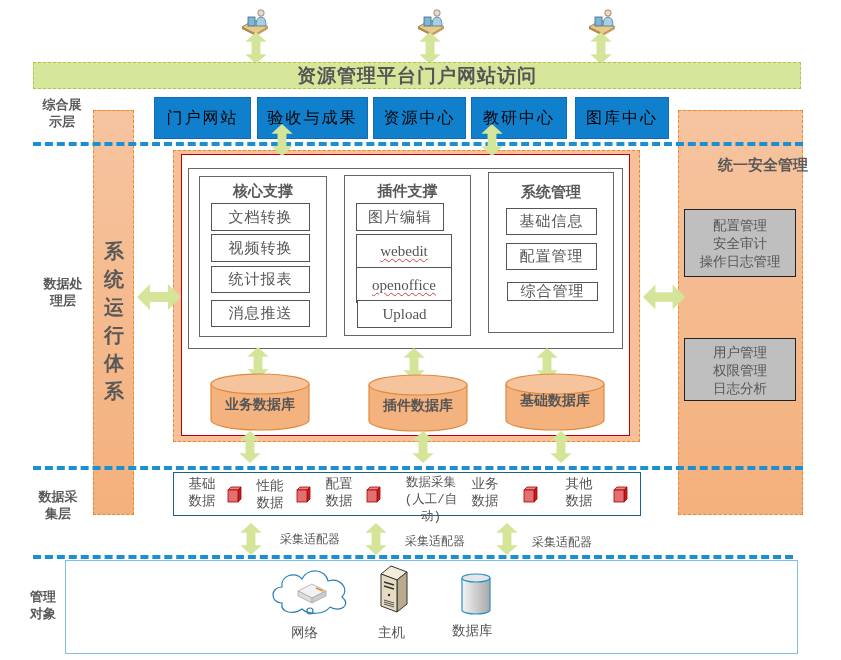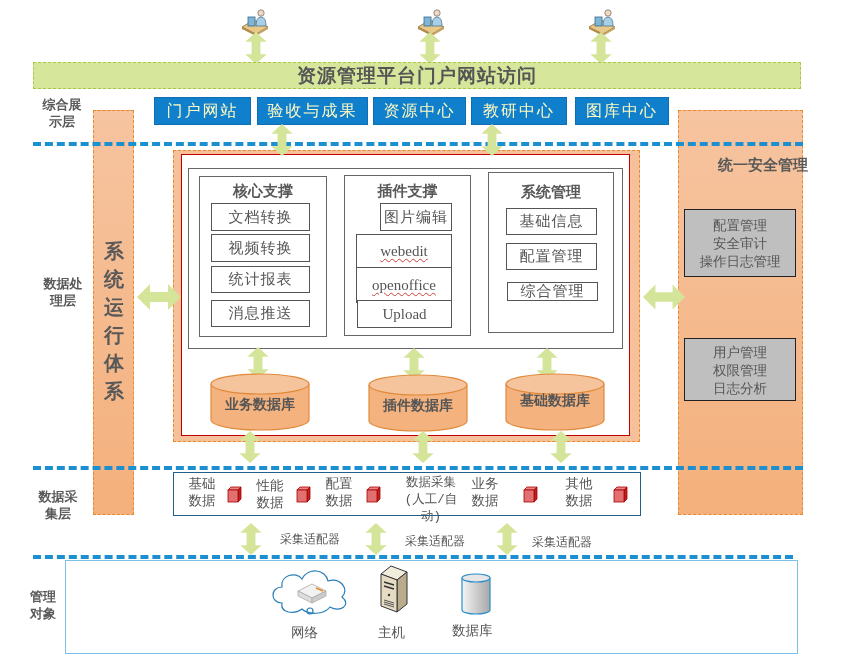--- a/index.html
+++ b/index.html
@@ -6,22 +6,22 @@
   body { width:841px; height:660px; position:relative; overflow:hidden;
          font-family:"DejaVu Sans", sans-serif; color:#555; }
   .abs { position:absolute; }
   .dash-line { position:absolute; height:0; border-top:4px dashed #1c8fd0; }
   .layer-label { position:absolute; font-weight:bold; font-size:13px; color:#595959;
                  text-align:center; line-height:17px; }
   .top-banner { position:absolute; left:33px; top:62px; width:768px; height:27px;
                 background:#d6e69b; border:1px dashed #a9c84a; box-sizing:border-box;
                 display:flex; align-items:center; justify-content:center;
                 font-weight:bold; font-size:19px; color:#555; letter-spacing:1px; }
-  .blue-btn { position:absolute; top:97px; height:28px; background:#1180cc;
-              color:#fef9c3; font-size:16px; display:flex; align-items:center; justify-content:center;
+  .blue-btn { position:absolute; top:97px; height:42px; background:#1180cc;
+              color:#000000; font-size:16px; display:flex; align-items:center; justify-content:center;
               border:1px solid #0f6fb2; box-sizing:border-box; letter-spacing:2px; }
   .side-col { position:absolute; background:linear-gradient(#f6c4a0,#f4b07c);
               border:1px dashed #e8892a; box-sizing:border-box; }
   .side-title { position:absolute; font-weight:bold; color:#595959; }
   .gray-box { position:absolute; background:#bfbfbf; border:1.5px solid #222;
               box-sizing:border-box; font-size:13.5px; color:#555; text-align:center;
               line-height:18px; display:flex; flex-direction:column; justify-content:center; }
   .core-outer { position:absolute; left:173px; top:150px; width:467px; height:292px;
                 background:#f6c09a; border:1px dashed #e8892a; box-sizing:border-box; }
   .core-red { position:absolute; left:181px; top:154px; width:449px; height:282px;
@@ -169,21 +169,21 @@
   <div class="group-title" style="top:5px;">核心支撑</div>
 </div>
 <div class="item" style="left:211px;top:203px;width:99px;height:28px;">文档转换</div>
 <div class="item" style="left:211px;top:234px;width:99px;height:28px;">视频转换</div>
 <div class="item" style="left:211px;top:266px;width:99px;height:27px;">统计报表</div>
 <div class="item" style="left:211px;top:300px;width:99px;height:27px;">消息推送</div>
 
 <div class="group" style="left:344px;top:175px;width:127px;height:161px;">
   <div class="group-title" style="top:6px;">插件支撑</div>
 </div>
-<div class="item" style="left:356px;top:203px;width:72px;height:28px;margin-left:24px;">图片编辑</div>
+<div class="item" style="left:356px;top:203px;width:88px;height:28px;">图片编辑</div>
 <div class="item serif" style="left:356px;top:234px;width:96px;height:35px;">
     <span class="squiggle">webedit</span>
   </div>
 <div class="item serif" style="left:356px;top:267px;width:96px;height:36px;">
     <span class="squiggle">openoffice</span>
   </div>
 <div class="item serif" style="left:357px;top:300px;width:95px;height:28px;">Upload</div>
 
 <div class="group" style="left:488px;top:172px;width:126px;height:161px;">
   <div class="group-title" style="top:10px;">系统管理</div>

